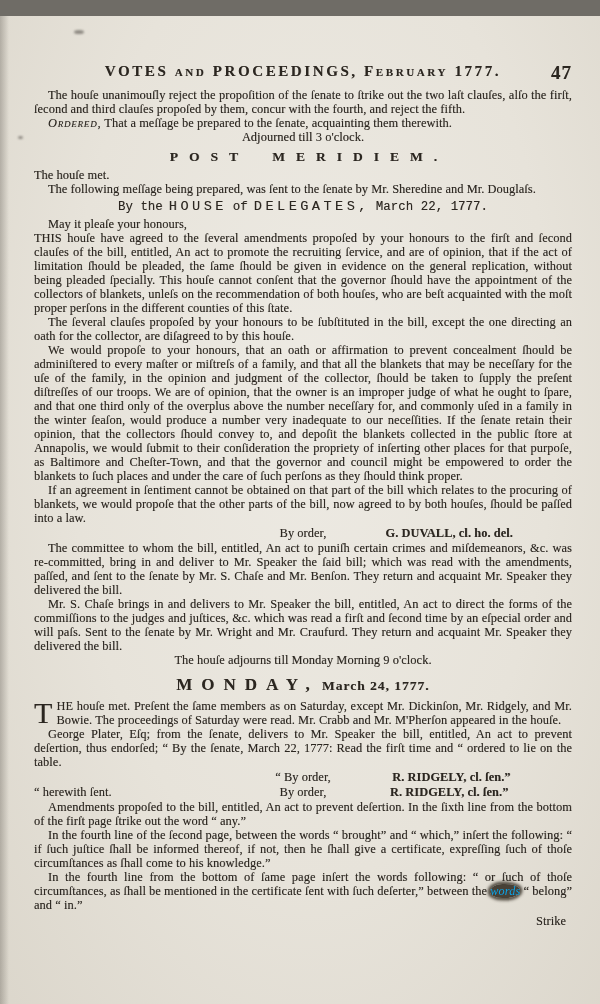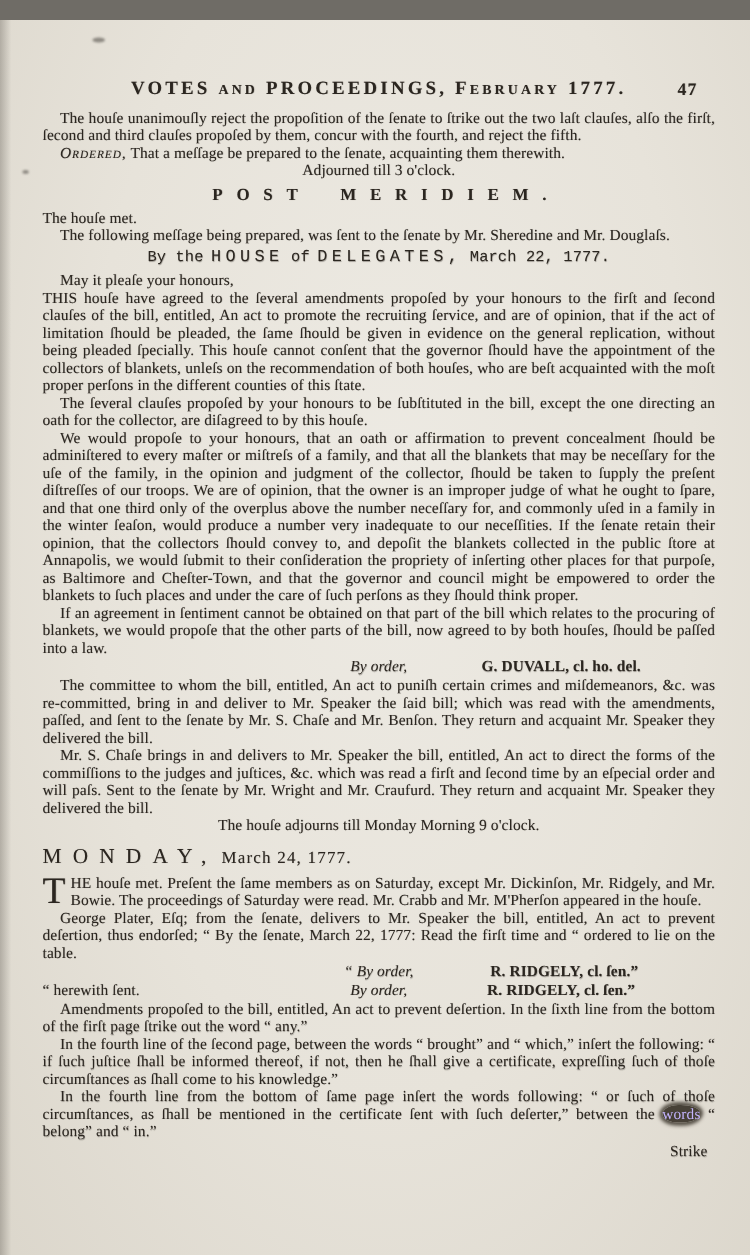--- a/index.html
+++ b/index.html
@@ -10,41 +10,42 @@
     font-family:"Liberation Serif","DejaVu Serif",serif;
   }
   .content {
     position:absolute; left:34px; right:28px; top:48px;
     font-size:12.3px; line-height:14px; text-align:justify;
     letter-spacing:0.1px;
     text-shadow:0.3px 0.3px 0.6px rgba(43,38,32,0.38);
   }
   .pagehead { position:relative; text-align:center; margin-bottom:9px; }
   .ph-title { font-size:15px; font-weight:bold; font-variant:small-caps; letter-spacing:2.6px; white-space:nowrap; }
-  .ph-no { position:absolute; right:14px; top:2px; font-size:14px; letter-spacing:1px; font-weight:bold; }
+  .ph-no { position:absolute; right:0; top:2px; font-size:19px; letter-spacing:1px; font-weight:bold; }
   .p { margin:0; text-indent:14px; }
   .noindent { text-indent:0; }
   .center { text-align:center; text-indent:0; }
   .ordered { font-variant:small-caps; font-style:italic; letter-spacing:0.8px; }
   .h-pm { text-align:center; text-indent:12px; font-size:13.5px; letter-spacing:11px; word-spacing:9px; margin:6px 0 4px;font-weight:bold; }
   .h-del { text-align:center; text-indent:0; margin:4px 0 3px; font-size:12.3px;font-family:Liberation Mono, monospace; }
   .h-del span { margin:0 3px; }
   .h-del .caps { font-size:13.5px; letter-spacing:3.5px; }
-  .h-mon { text-align:left; text-indent:0; margin:11px 0 6px; }
+  .h-mon { text-align:center; text-indent:0; margin:11px 0 6px;font-weight:bold; }
   .h-mon .word { font-size:17px; letter-spacing:9px; }
   .h-mon .date { font-size:13.5px; letter-spacing:1px; }
   .sig { display:flex; align-items:baseline; margin:1px 0; }
   .sig .sl { flex:1; text-align:left; }
-  .sig .sm { flex:0 0 auto;font-style:italic; }
+  .sig .sm { flex:0 0 auto; }
   .sig .sr { flex:1; text-align:center;font-weight:bold; }
   .dropcap { float:left; font-size:30px; line-height:25px; padding:1px 4px 0 0; }
   .smudge {
-    color:#c4b5fd; background:#474137;
+    color:#0ea5e9; background:#474137;
     box-shadow:0 0 3px 2.5px rgba(71,65,55,0.9);
     border-radius:45% 55% 50% 45% / 60% 50% 60% 50%;
+    font-style:italic;
   }
   .catch { text-align:right; padding-right:6px; margin-top:2px; }
   .scan-left { position:absolute; left:0; top:0; bottom:0; width:9px;
     background:linear-gradient(to right, rgba(58,53,46,0.28), rgba(58,53,46,0)); }
   .scan-bottom { position:absolute; left:0; right:0; bottom:0; height:10px;
     background:linear-gradient(to bottom, rgba(50,45,40,0), rgba(50,45,40,0.55)); }
   .speck { position:absolute; background:rgba(40,35,30,0.45); border-radius:50%; filter:blur(1px); }
   .speck-1 { top:14px; left:74px; width:10px; height:4px; }
   .speck-2 { top:120px; left:18px; width:5px; height:3px; }
 </style>

